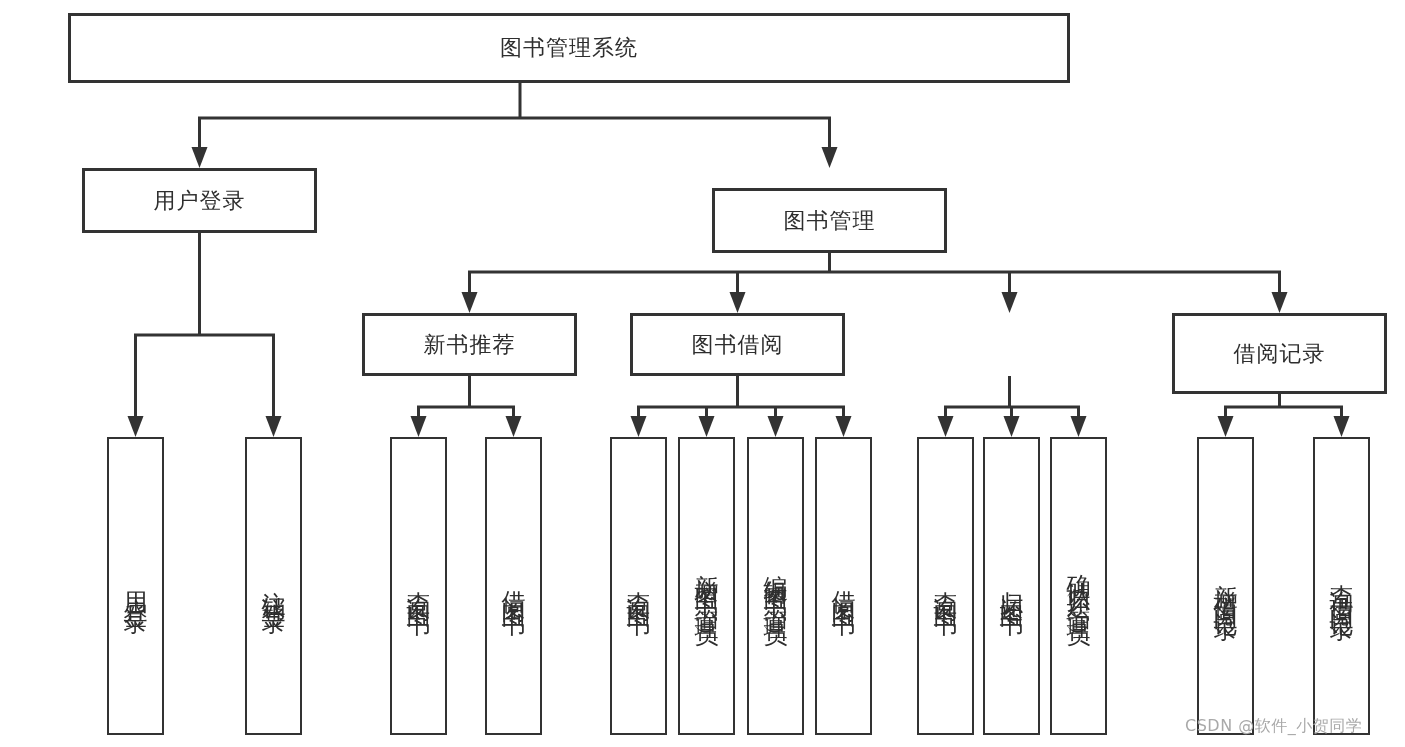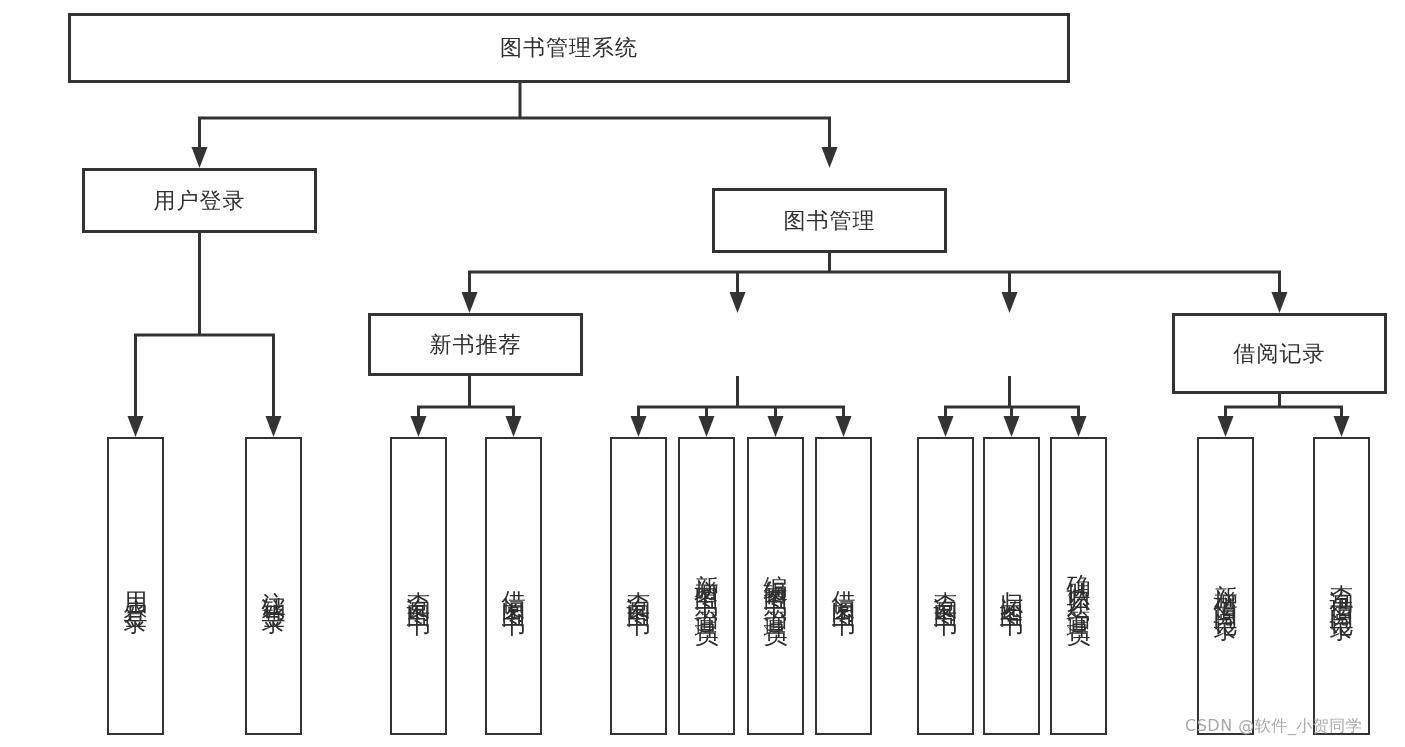--- a/index.html
+++ b/index.html
@@ -28,21 +28,21 @@
     text-orientation:mixed;
     font-size:24px;
     letter-spacing:7px;
     line-height:1;
     white-space:nowrap;
   }
   
   #n-root        {left:20px;  top:13px;  width:1002px; height:70px;margin-left:48px;}
   #n-user-login  {left:82px;  top:168px; width:235px;  height:65px;}
   #n-book-mgmt   {left:712px; top:168px; width:235px;  height:65px;margin-top:20px;}
-  #n-new-book    {left:362px; top:313px; width:215px;  height:63px;margin-left:6px;}
+  #n-new-book    {left:362px; top:313px; width:215px;  height:63px;}
   #n-book-borrow {left:630px; top:313px; width:215px;  height:63px;}
   #n-cur-borrow  {left:902px; top:313px; width:215px;  height:63px;}
   #n-borrow-rec  {left:1172px;top:313px; width:215px;  height:81px;}
   
   .leaf{top:437px;width:57px;height:298px;border-width:2.5px;}
   #n-ul-login   {left:107px;}
   #n-ul-logout  {left:245px;}
   #n-nb-query   {left:390px;}
   #n-nb-borrow  {left:485px;}
   #n-bb-query   {left:610px;}
@@ -120,20 +120,21 @@
       <polygon points="1333.5,416 1349.5,416 1341.5,437"></polygon>
     </g>
   </svg>
 
   <div class="box h" id="n-root">图书管理系统</div>
 
   <div class="box h" id="n-user-login">用户登录</div>
   <div class="box h" id="n-book-mgmt">图书管理</div>
 
   <div class="box h" id="n-new-book">新书推荐</div>
+  <div class="box h" id="n-book-borrow">图书借阅</div>
   <div class="box h" id="n-borrow-rec">借阅记录</div>
 
   <div class="box v leaf" id="n-ul-login">用户登录</div>
   <div class="box v leaf" id="n-ul-logout">注销登录</div>
   <div class="box v leaf" id="n-nb-query">查询图书</div>
   <div class="box v leaf" id="n-nb-borrow">借阅图书</div>
   <div class="box v leaf" id="n-bb-query">查询图书</div>
   <div class="box v leaf" id="n-bb-add">新增图书（管理员）</div>
   <div class="box v leaf" id="n-bb-edit">编辑图书（管理员）</div>
   <div class="box v leaf" id="n-bb-borrow">借阅图书</div>

